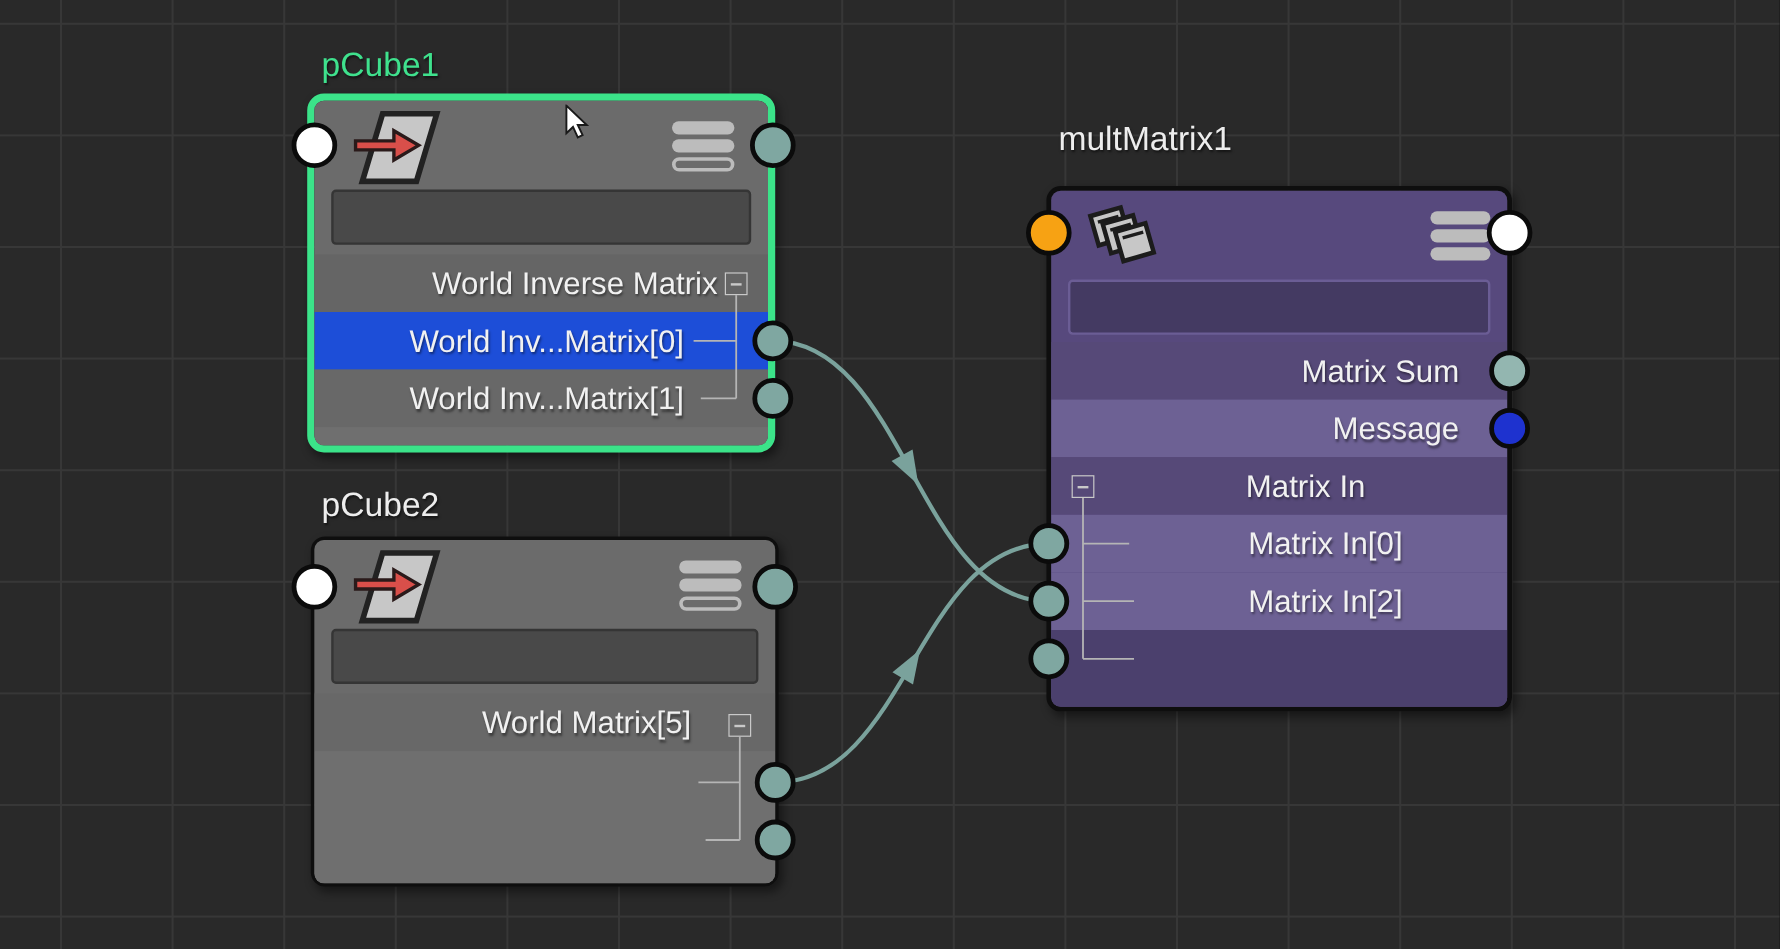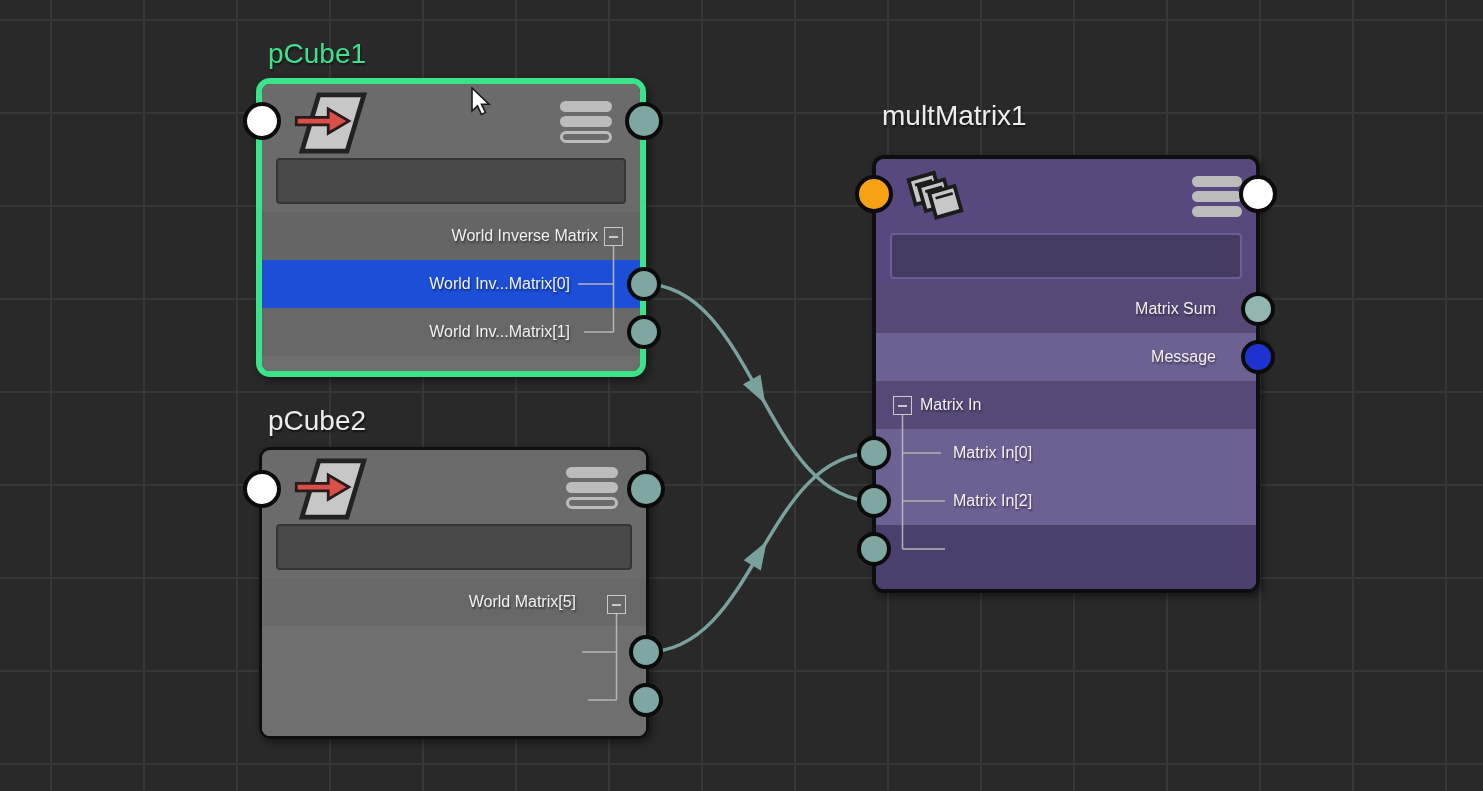--- a/index.html
+++ b/index.html
@@ -58,26 +58,26 @@
     font-size:22px;
     color:#e5e5e5;
     padding:0 10px;
   }
   .node-search.gray-field{background:#494949;border:2px solid #353535;}
   .node-search.purple-field{background:#443a62;border:2px solid #6b5d95;}
   .rows{display:flex;flex-direction:column;margin-top:8px;flex:1 1 auto;}
   .row{
     flex:0 0 48px;
     display:flex;align-items:center;
-    font-size:16px;color:#f1f1f1;
+    font-size:26px;color:#f1f1f1;
     text-shadow:1px 2px 2px rgba(0,0,0,0.45);
     white-space:nowrap;
   }
   .row.right{justify-content:flex-end;}
-  .row.left{justify-content:flex-start;}
+  .row.left{justify-content:center;}
   
   .row.g-parent{background:#656565;padding-right:42px;}
   .row.g-light{background:#1d4ed8;padding-right:70px;}
   .row.g-dark{background:#686868;padding-right:70px;}
   .footer-g{flex:1 1 auto;background:#6f6f6f;}
   
   .row.p-dark{background:#564978;}
   .row.p-light{background:#6d6194;}
   .row.out-pad{padding-right:40px;}
   .row.p-parent{padding-left:44px;}

